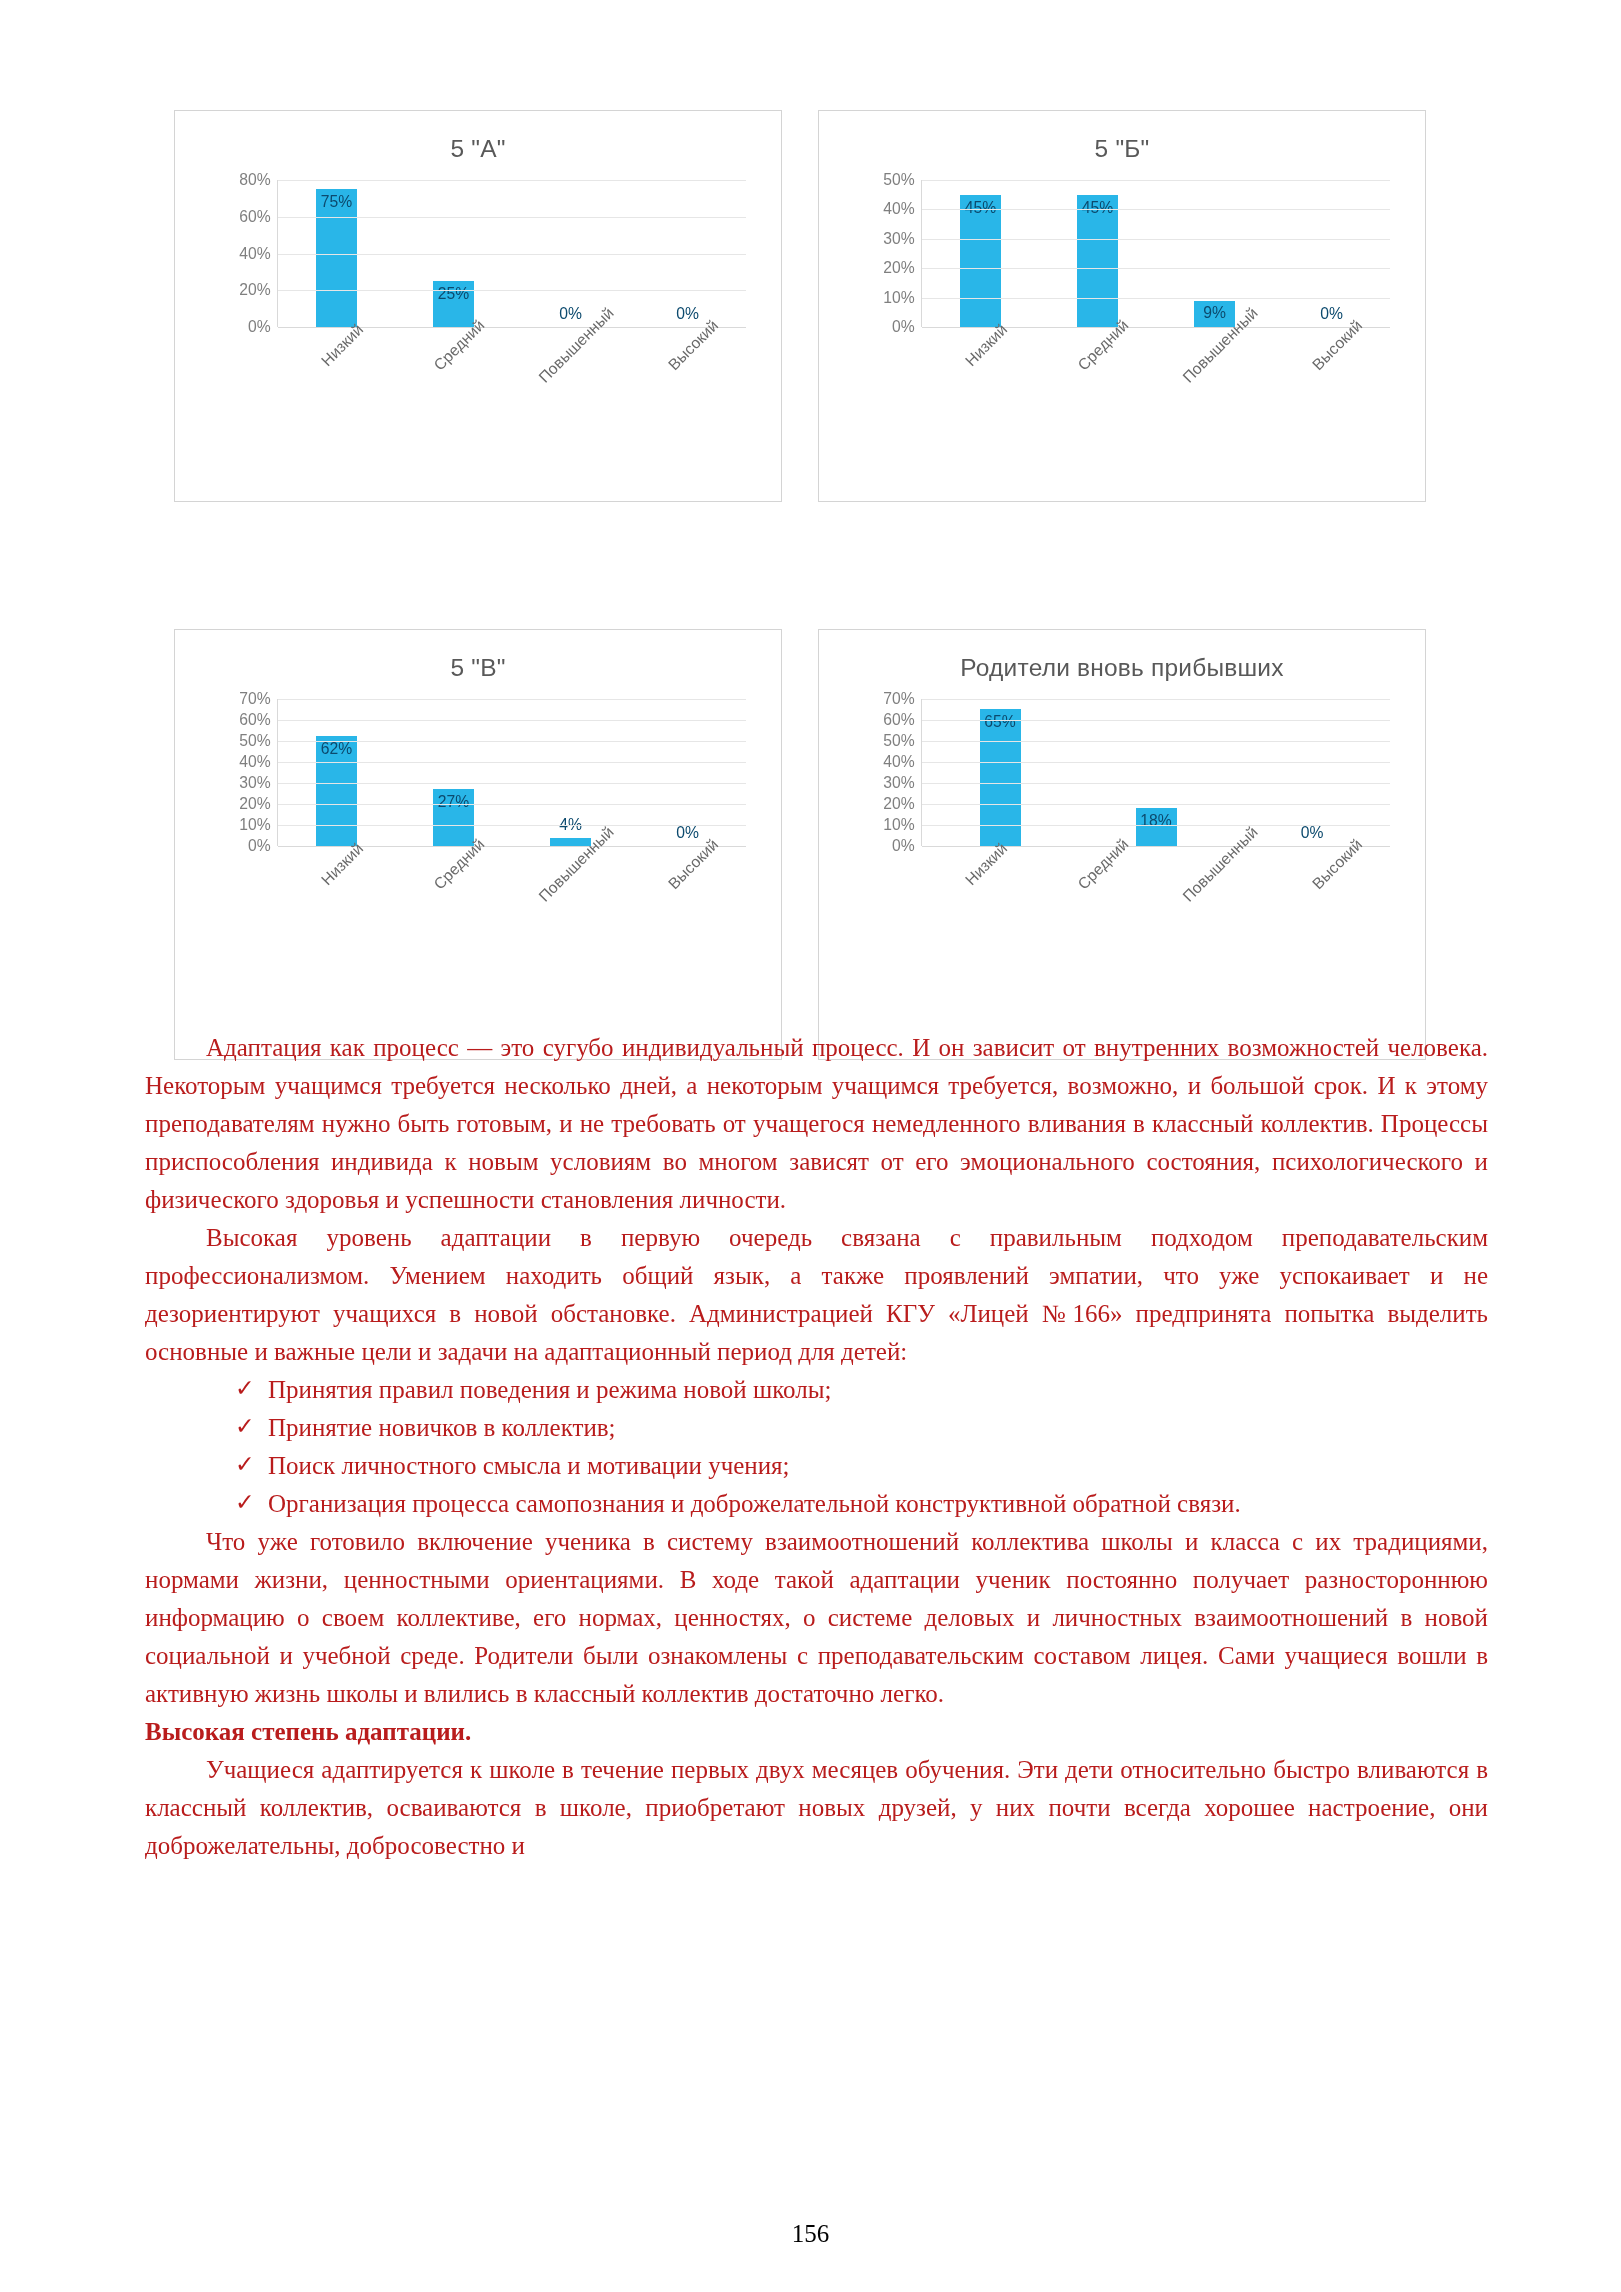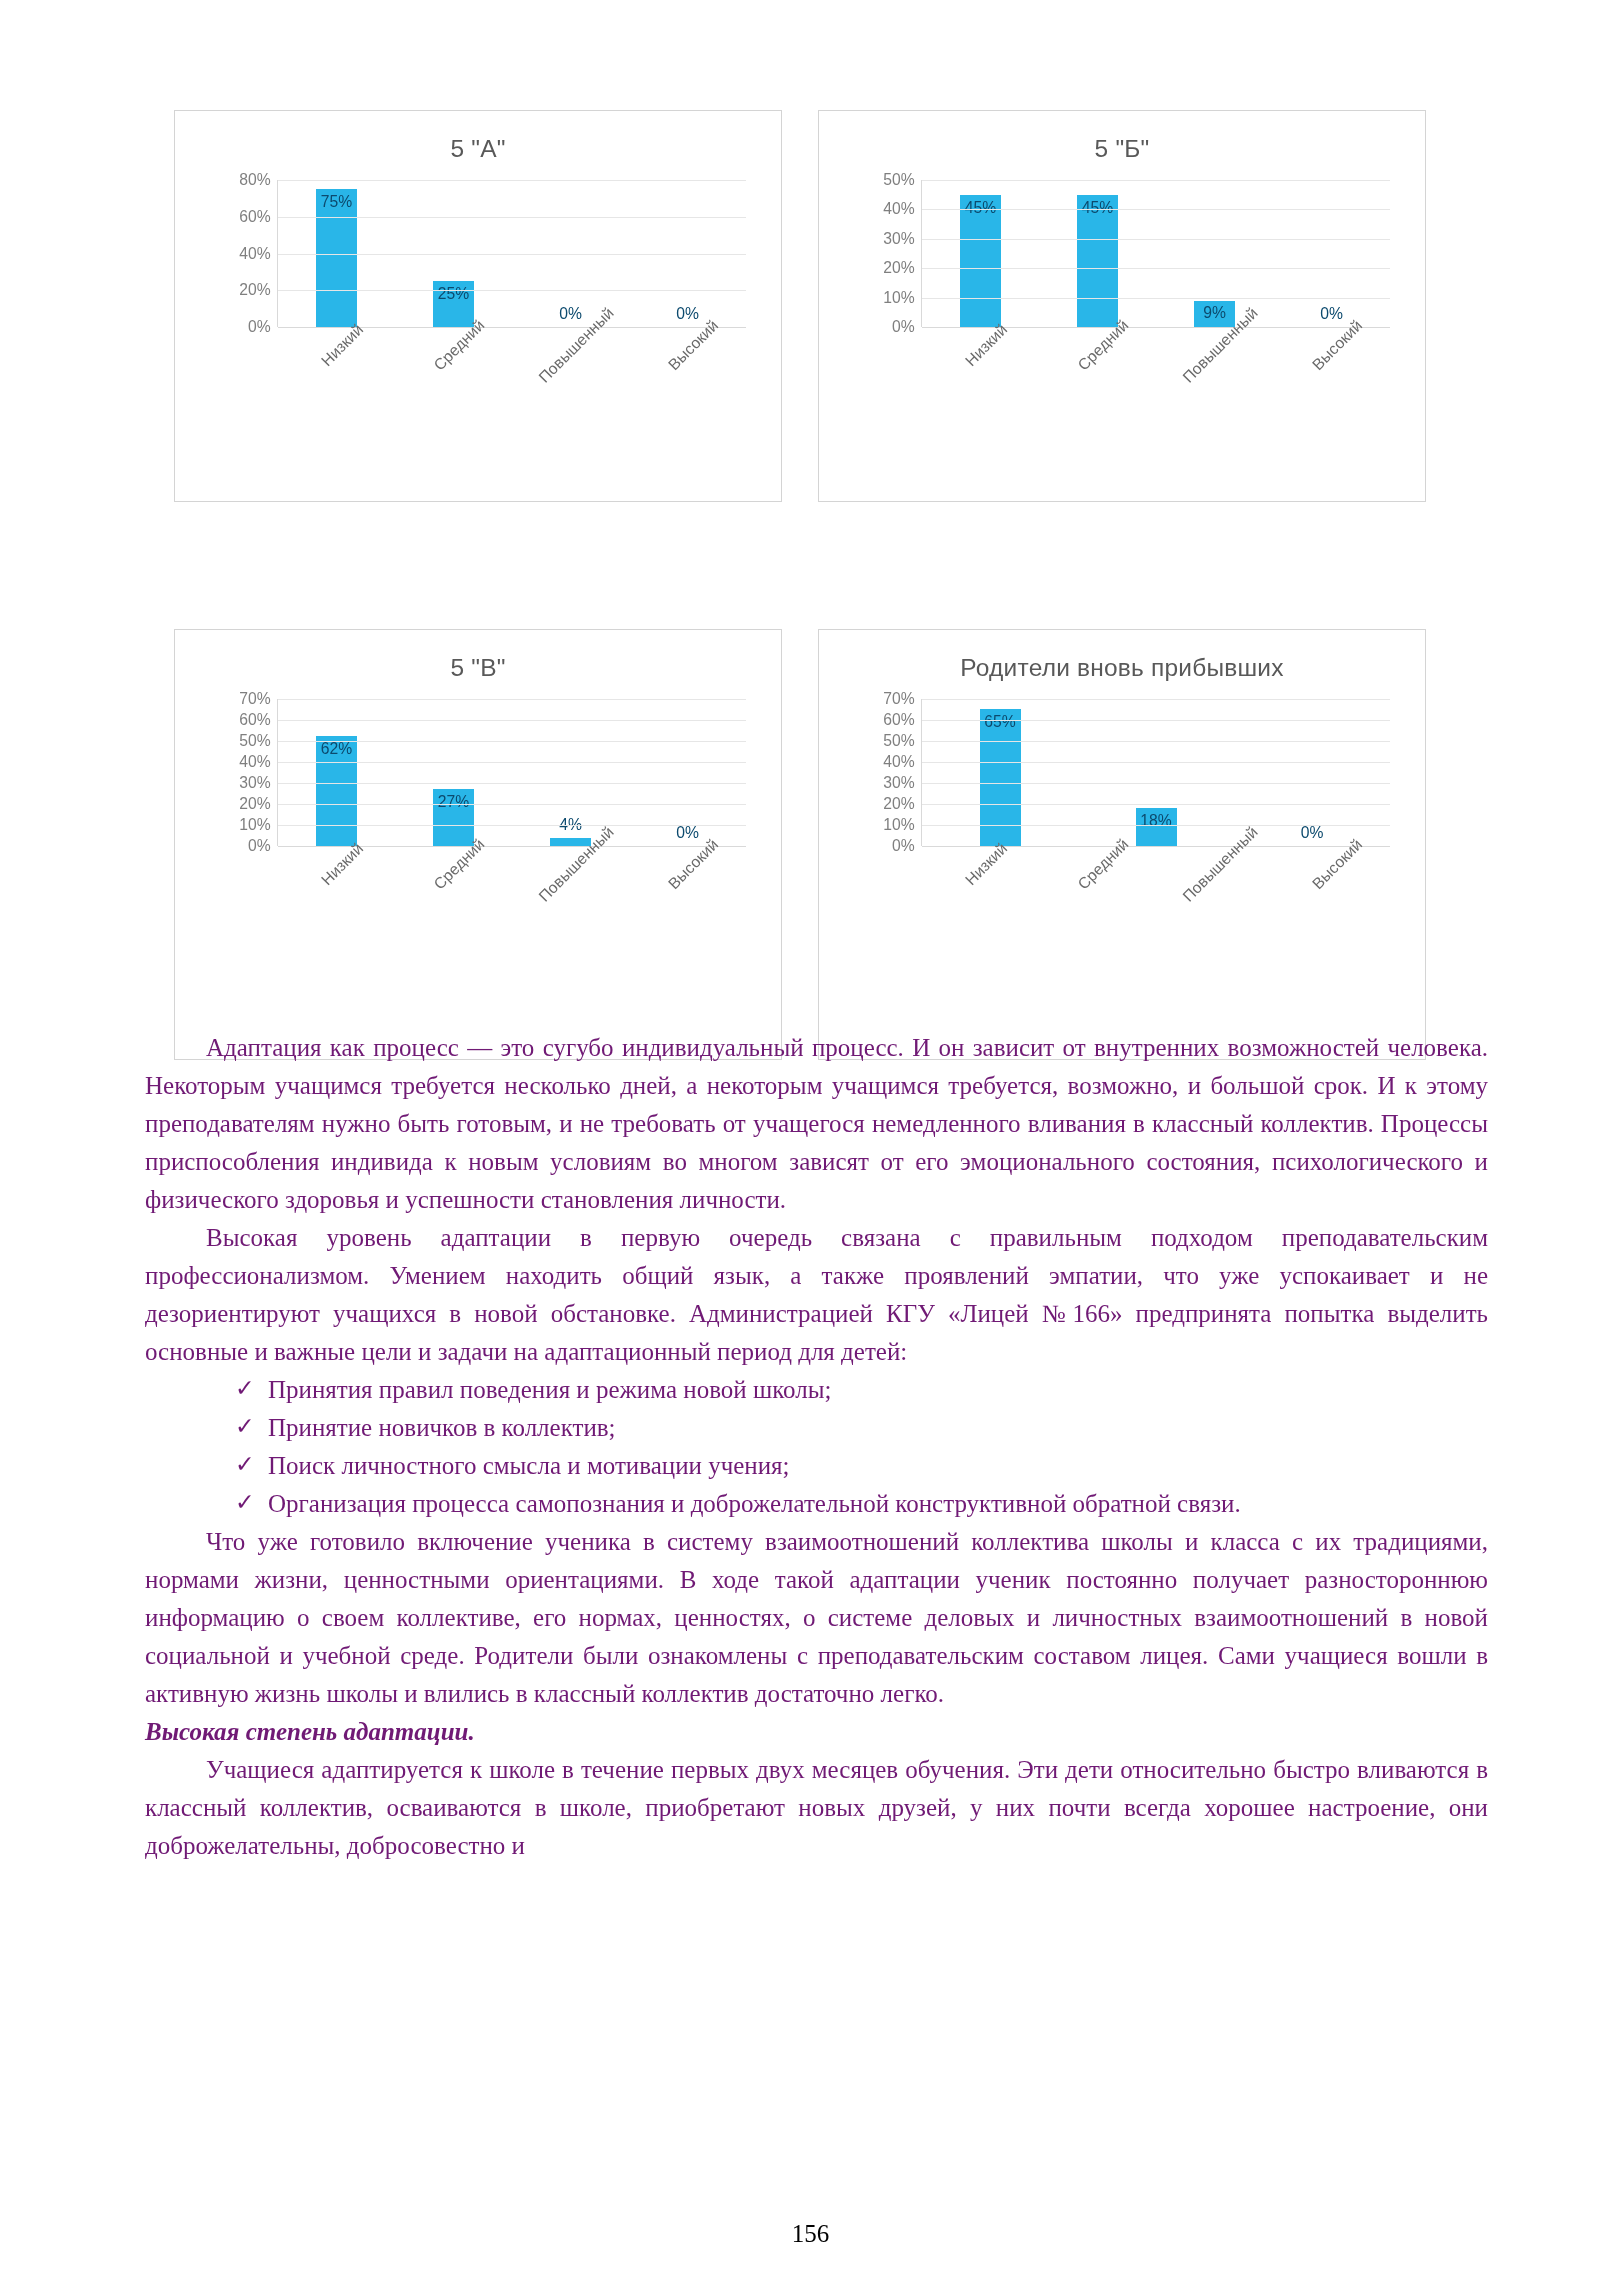--- a/index.html
+++ b/index.html
@@ -148,33 +148,32 @@
     transform: rotate(-45deg) translate(-50%, 0);
   }
   .text-body {
     position: absolute;
     left: 145px;
     top: 1029px;
     width: 1343px;
     font-size: 25px;
     line-height: 1.52;
     text-align: justify;
-    color: #701a75;
+    color: #b91c1c;
   }
   .text-body p {
     margin: 0 0 0 0;
     text-indent: 61px;
     text-align: justify;
   }
   .text-body p.noindent {
     text-indent: 0;
   }
   .bold {
     font-weight: bold;
-    font-style: italic;
   }
   ul.checklist {
     list-style: none;
     margin: 0;
     padding: 0 0 0 0;
   }
   ul.checklist li {
     position: relative;
     padding-left: 123px;
     text-align: justify;

